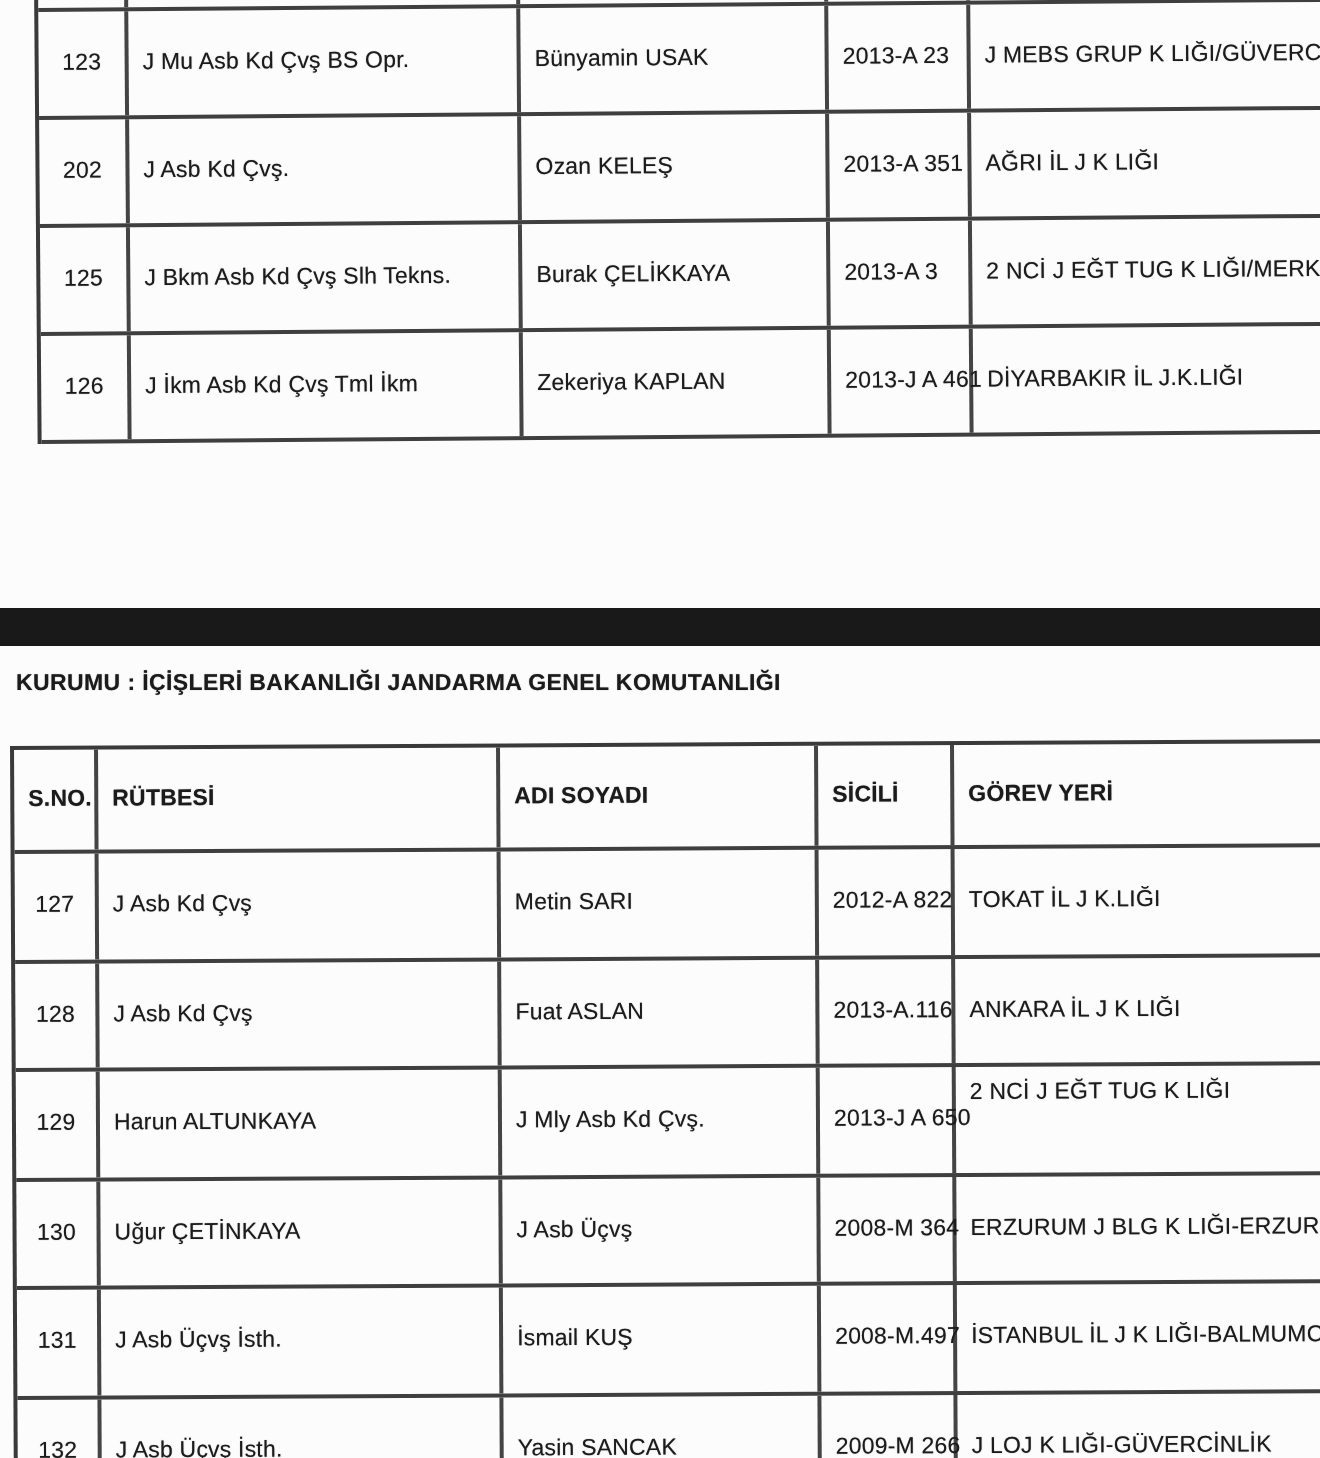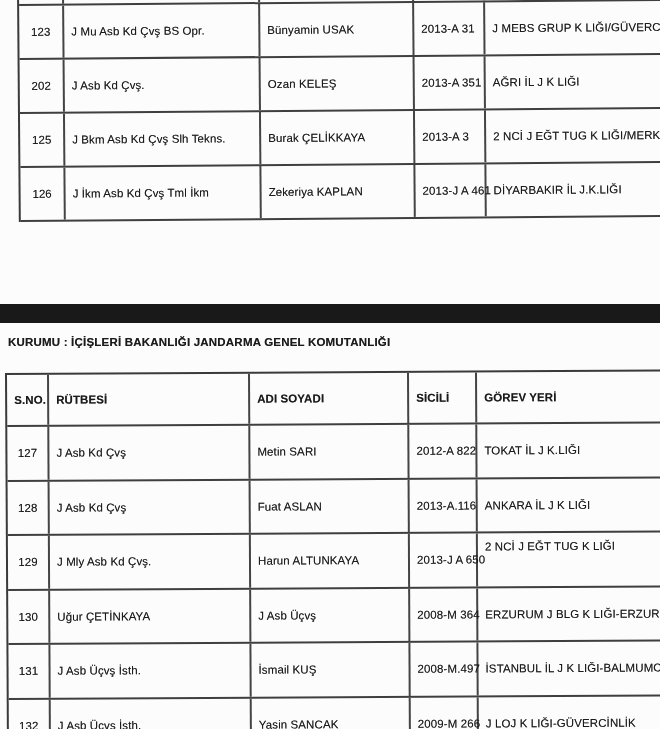--- a/index.html
+++ b/index.html
@@ -107,21 +107,21 @@
     <div class="t-cell num"></div>
     <div class="t-cell"></div>
     <div class="t-cell"></div>
     <div class="t-cell"></div>
     <div class="t-cell last"></div>
   </div>
   <div class="t-row data">
     <div class="t-cell num">123</div>
     <div class="t-cell">J Mu Asb Kd Çvş BS Opr.</div>
     <div class="t-cell">Bünyamin USAK</div>
-    <div class="t-cell">2013-A 31</div>
+    <div class="t-cell">2013-A 23</div>
     <div class="t-cell last">J MEBS GRUP K LIĞI/GÜVERCİNLİ</div>
   </div>
   <div class="t-row data">
     <div class="t-cell num">202</div>
     <div class="t-cell">J Asb Kd Çvş.</div>
     <div class="t-cell">Ozan KELEŞ</div>
     <div class="t-cell">2013-A 351</div>
     <div class="t-cell last">AĞRI İL J K LIĞI</div>
   </div>
   <div class="t-row data">
@@ -161,22 +161,22 @@
   </div>
   <div class="t-row data">
     <div class="t-cell num">128</div>
     <div class="t-cell">J Asb Kd Çvş</div>
     <div class="t-cell">Fuat ASLAN</div>
     <div class="t-cell">2013-A.116</div>
     <div class="t-cell last">ANKARA İL J K LIĞI</div>
   </div>
   <div class="t-row data">
     <div class="t-cell num">129</div>
+    <div class="t-cell">Harun ALTUNKAYA</div>
     <div class="t-cell">J Mly Asb Kd Çvş.</div>
-    <div class="t-cell">Harun ALTUNKAYA</div>
     <div class="t-cell">2013-J A 650</div>
     <div class="t-cell last top-align">2 NCİ J EĞT TUG K LIĞI</div>
   </div>
   <div class="t-row data">
     <div class="t-cell num">130</div>
     <div class="t-cell">Uğur ÇETİNKAYA</div>
     <div class="t-cell">J Asb Üçvş</div>
     <div class="t-cell">2008-M 364</div>
     <div class="t-cell last">ERZURUM J BLG K LIĞI-ERZURUM</div>
   </div>

